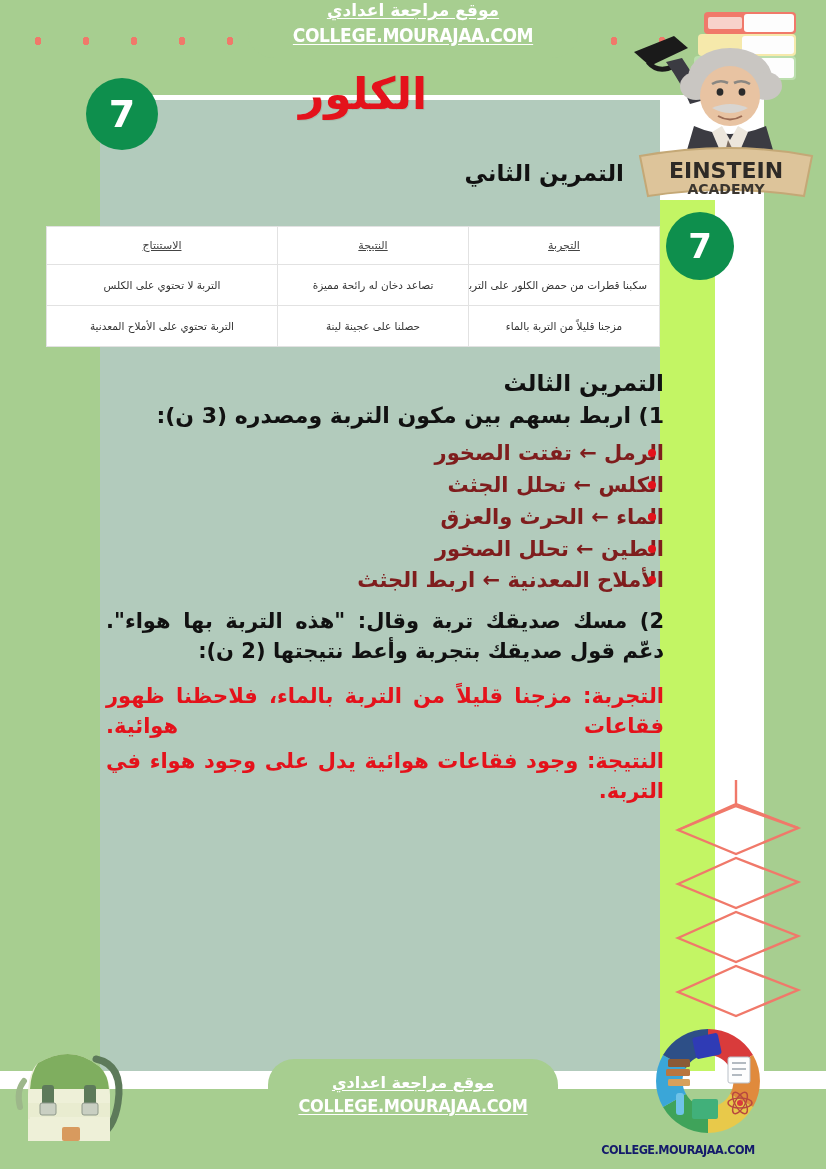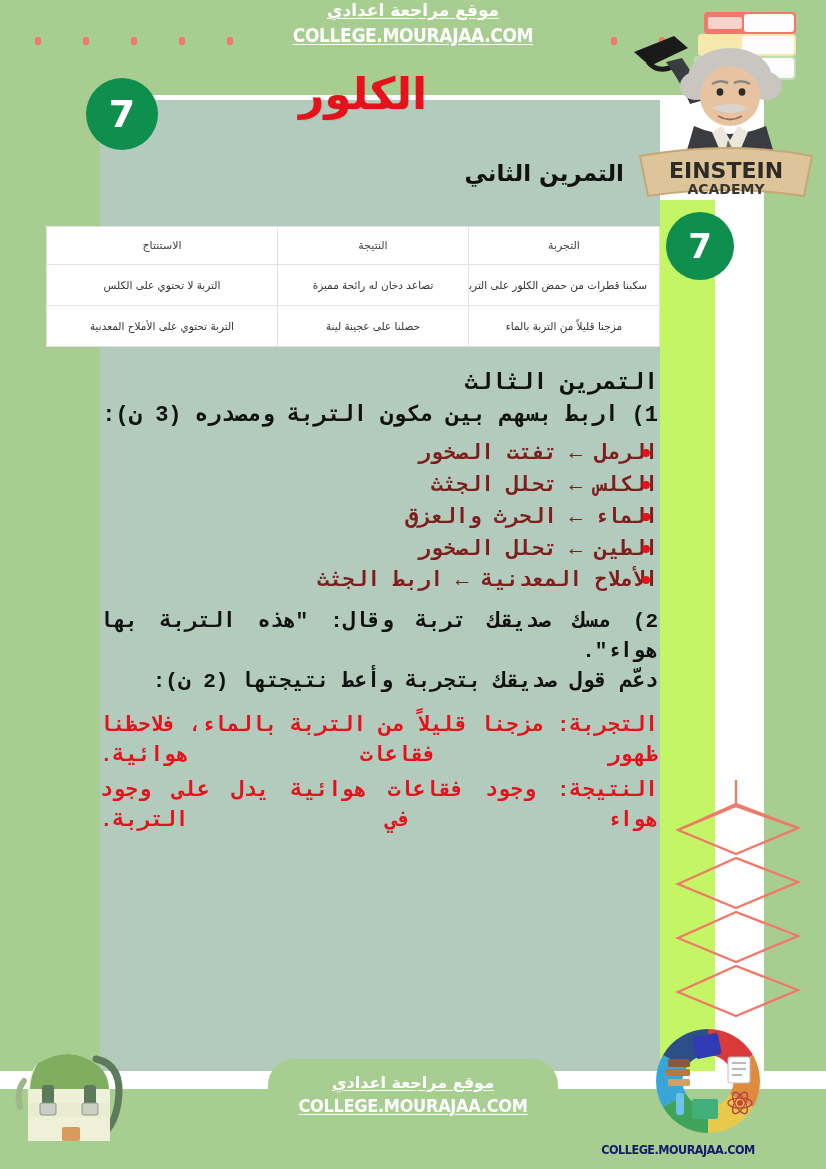--- a/index.html
+++ b/index.html
@@ -100,30 +100,30 @@
   }
   table.t{
     border-collapse:collapse;width:610px;background:#fff;
     font-size:10.5px;color:#333;table-layout:fixed;
   }
   table.t th, table.t td{
     border:1px solid #e2e2e2;
     padding:9px 12px;text-align:center;font-weight:400;
     white-space:nowrap;overflow:hidden;
   }
-  table.t th{font-size:11px;color:#444;padding:12px 0;}
+  table.t th{font-size:11px;color:#444;padding:12px 0;text-decoration:underline;}
   table.t td{height:22px;}
   .c-exp{width:190px;}
   .c-res{width:190px;}
   .c-con{width:230px;}
 
   
   .content{
     position:absolute;left:100px;width:558px;top:368px;
-    text-align:right;direction:rtl;z-index:7;font-family:Liberation Mono, monospace;
+    text-align:right;direction:rtl;z-index:7;padding-left:6px;
   }
   .ex3-title{font-size:23px;font-weight:700;color:#111;margin:0 0 2px 0;line-height:1.35;}
   .q1{font-size:22px;font-weight:700;color:#111;margin:0;line-height:1.4;}
   ul.links{list-style:none;margin:6px 0 0 0;padding:0;}
   ul.links li{
     color:#7f1d1d;font-size:21px;font-weight:700;line-height:1.52;
     text-align:right;padding-left:30px;position:relative;
   }
   ul.links li .bullet{
     position:absolute;right:8px;top:11px;width:8px;height:8px;border-radius:50%;

